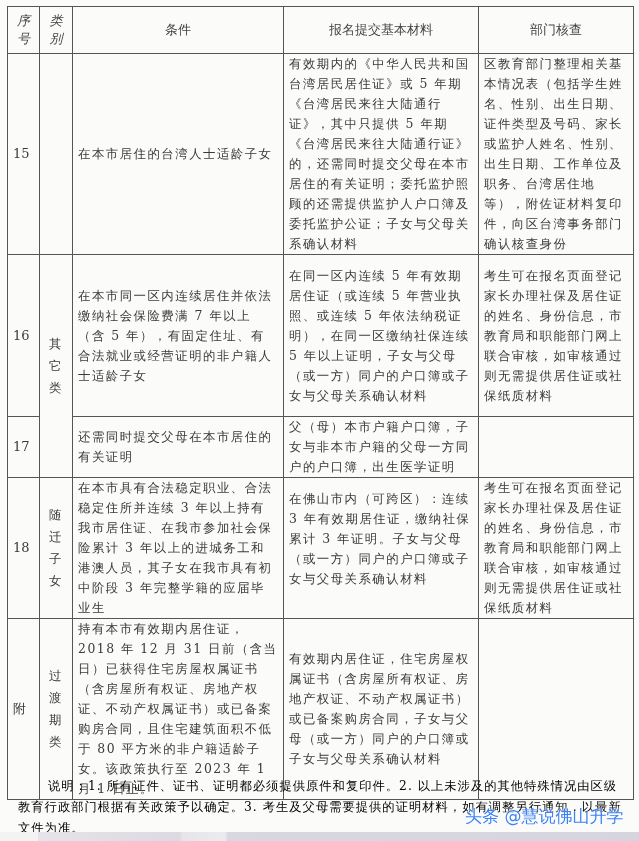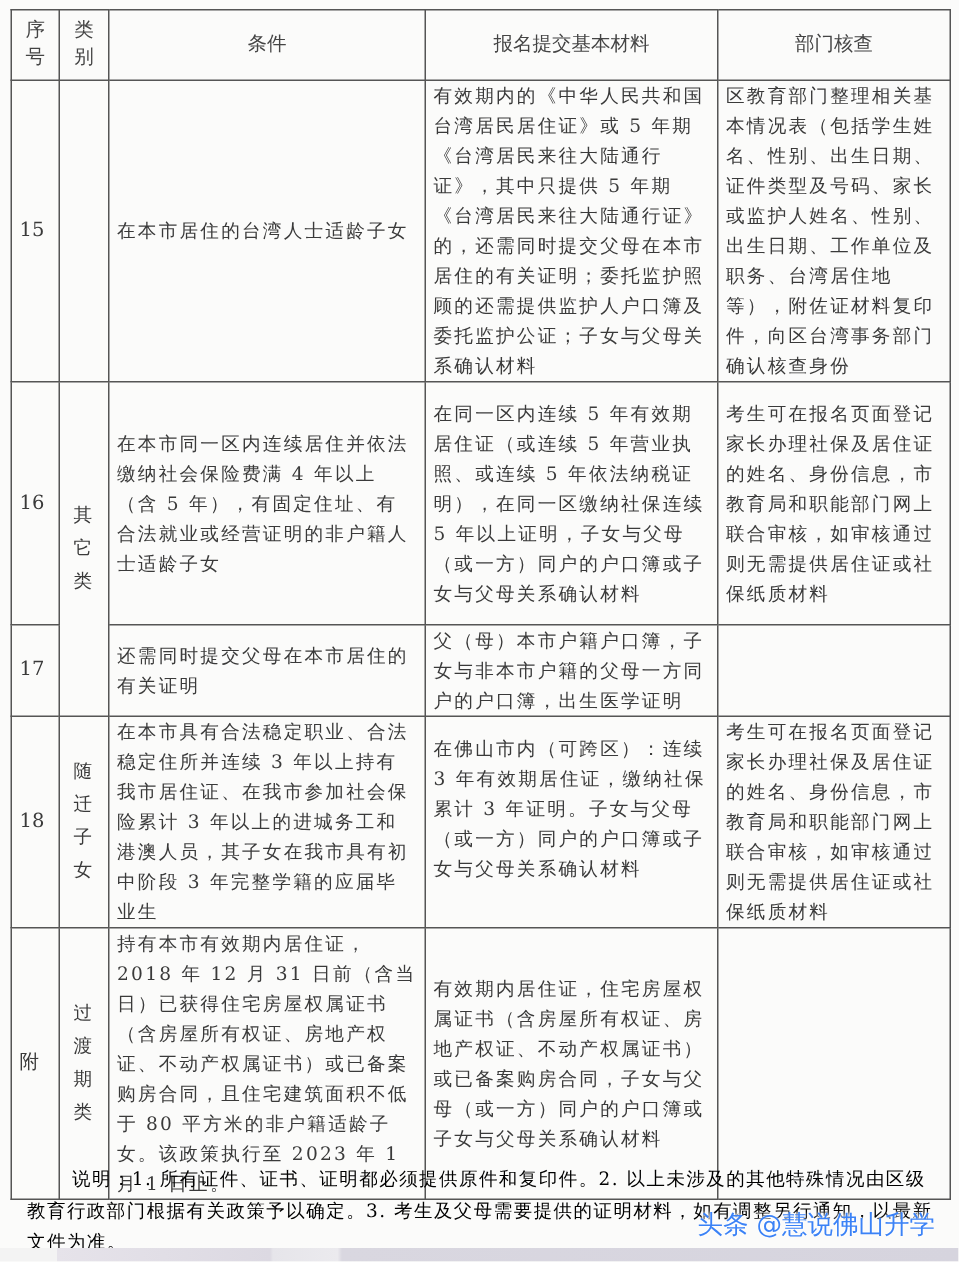--- a/index.html
+++ b/index.html
@@ -25,23 +25,23 @@
     padding: 0 5px;
   }
   table.policy th {
     font-family: "DejaVu Sans", "Liberation Sans", sans-serif;
     font-weight: normal;
     font-size: 13px;
     color: #444;
     height: 46px;
     letter-spacing: 0;
   }
-  th.narrow { padding: 0; line-height: 18px; }
+  th.narrow { padding: 0; line-height: 18px; font-style: italic; }
   td.num { text-align: left; padding: 0; font-size: 13px; letter-spacing: 0; }
-  td.cat { text-align: left; padding: 0; font-family: Liberation Mono, monospace; }
+  td.cat { text-align: right; padding: 0; }
   td.cat span { display: block; width: 14px; margin: 0 auto; line-height: 22px; word-break: break-all; }
   td.cond { padding: 2px 8px 2px 10px; }
   td.mat { padding: 2px 5px; vertical-align: top; margin-top: 30px; }
   td.dept { padding: 2px 6px; vertical-align: top; }
   td.mat-mid { vertical-align: middle; }
   .note {
     position: absolute; left: 18px; top: 776px; width: 612px;
     font-size: 12.3px; line-height: 21px; letter-spacing: 1px; color: #000000;
     text-indent: 30px;
   }
@@ -84,21 +84,21 @@
         </td>
       <td class="cond">在本市居住的台湾人士适龄子女</td>
       <td class="mat mat-mid">有效期内的《中华人民共和国台湾居民居住证》或 5 年期《台湾居民来往大陆通行证》，其中只提供 5 年期《台湾居民来往大陆通行证》的，还需同时提交父母在本市居住的有关证明；委托监护照顾的还需提供监护人户口簿及委托监护公证；子女与父母关系确认材料</td>
       <td class="dept">区教育部门整理相关基本情况表（包括学生姓名、性别、出生日期、证件类型及号码、家长或监护人姓名、性别、出生日期、工作单位及职务、台湾居住地等），附佐证材料复印件，向区台湾事务部门确认核查身份</td>
     </tr>
     <tr style="height:162px;">
       <td class="num">16</td>
       <td class="cat" rowspan="2">
           <span>其它类</span>
         </td>
-      <td class="cond">在本市同一区内连续居住并依法缴纳社会保险费满 4 年以上（含 5 年），有固定住址、有合法就业或经营证明的非户籍人士适龄子女</td>
+      <td class="cond">在本市同一区内连续居住并依法缴纳社会保险费满 7 年以上（含 5 年），有固定住址、有合法就业或经营证明的非户籍人士适龄子女</td>
       <td class="mat">在同一区内连续 5 年有效期居住证（或连续 5 年营业执照、或连续 5 年依法纳税证明），在同一区缴纳社保连续 5 年以上证明，子女与父母（或一方）同户的户口簿或子女与父母关系确认材料</td>
       <td class="dept">考生可在报名页面登记家长办理社保及居住证的姓名、身份信息，市教育局和职能部门网上联合审核，如审核通过则无需提供居住证或社保纸质材料</td>
     </tr>
     <tr style="height:60px;">
       <td class="num">17</td>
       <td class="cond">还需同时提交父母在本市居住的有关证明</td>
       <td class="mat">父（母）本市户籍户口簿，子女与非本市户籍的父母一方同户的户口簿，出生医学证明</td>
       <td class="dept"></td>
     </tr>
     <tr style="height:134px;">

